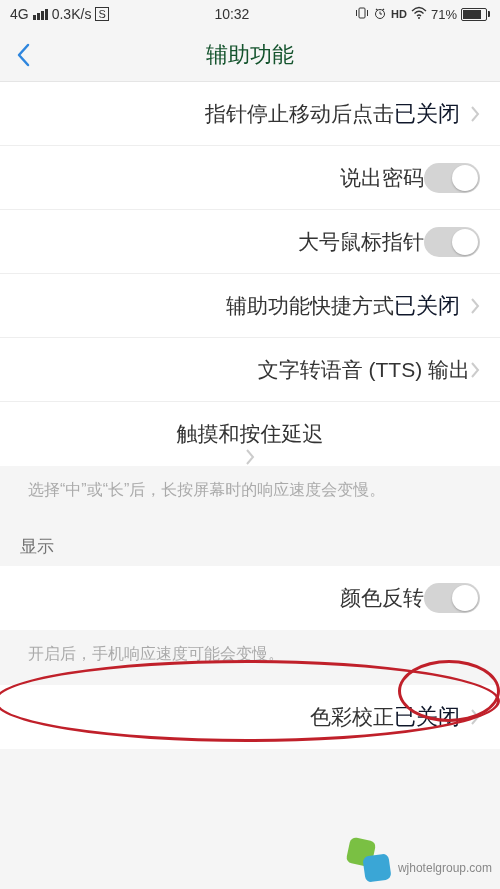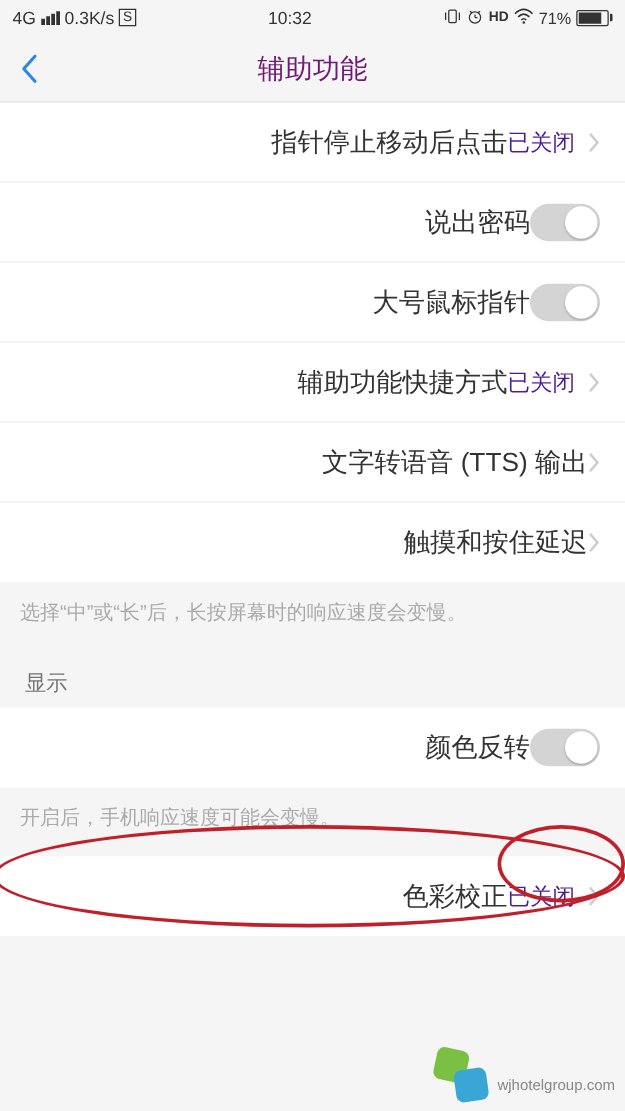--- a/index.html
+++ b/index.html
@@ -38,53 +38,53 @@
     background: #f5f5f5;
     display: flex;
     align-items: center;
     position: relative;
     border-bottom: 1px solid #e5e5e5;
   }
   .back-btn { padding: 0 16px; height:100%; display:flex; align-items:center; }
   .back-btn svg { width: 14px; height: 24px; }
   .header-title {
     position: absolute; left:0; right:0; text-align:center;
-    font-size: 22px; font-weight: 500; color:#701a75; pointer-events:none;
+    font-size: 22px; font-weight: 500; color:#14532d; pointer-events:none;
   }
 
   .list { background: #fff; }
   .row {
     min-height: 64px;
     padding: 0 20px;
     display: flex;
     align-items: center;
     justify-content: flex-end;
     border-bottom: 1px solid #eee;
     position: relative;
   }
   .row.tall { min-height: 72px; }
   .row-text { display:flex; flex-direction:column; justify-content:center; gap:2px; }
   .row-title { font-size: 21px; color:#333; }
   .row-sub { font-size: 15px; color:#aaa; }
   .row-right { display:flex; align-items:center; gap:10px; }
-  .val { font-size: 18px; color:#4c1d95; }
+  .val { font-size: 22px; color:#0f172a; }
   .chev svg { width:10px; height:18px; display:block; }
 
   .toggle {
     width: 56px; height: 30px; border-radius: 15px; background:#d4d4d4;
     position: relative;
   }
   .toggle .knob {
     position:absolute; top:2px; width:26px; height:26px; border-radius:50%;
     background:#fff; box-shadow:0 1px 2px rgba(0,0,0,.25);
   }
   .toggle.off .knob { right:2px; }
 
   .section-note {
-    padding: 14px 16px 12px;
+    padding: 14px 28px 12px;
     font-size: 16px;
     color: #aaa;
     background:#f5f5f5;
   }
   .section-header {
     padding: 22px 20px 8px;
     font-size: 17px;
     color: #737373;
     background:#f5f5f5;
   }
@@ -229,21 +229,21 @@
       </div>
     <div class="row-right">
       <span class="chev">
           <svg viewBox="0 0 10 18">
             <polyline points="2,2 8,9 2,16" fill="none" stroke="#ccc" stroke-width="2"></polyline>
           </svg>
         </span>
     </div>
   </div>
 
-  <div class="row" style="border-bottom:none;">
+  <div class="row" style="border-bottom:none;flex-direction:column;">
     <div class="row-text">
         <span class="row-title">触摸和按住延迟</span>
       </div>
     <div class="row-right">
       <span class="chev">
           <svg viewBox="0 0 10 18">
             <polyline points="2,2 8,9 2,16" fill="none" stroke="#ccc" stroke-width="2"></polyline>
           </svg>
         </span>
     </div>

